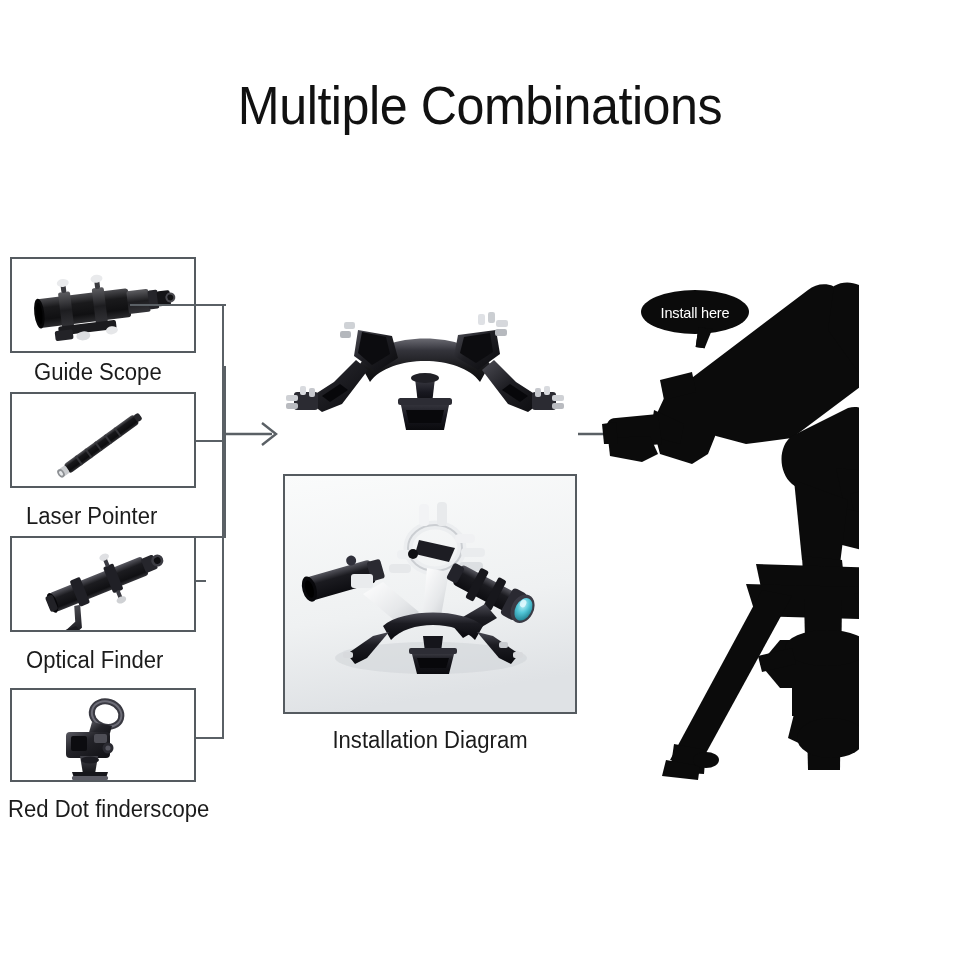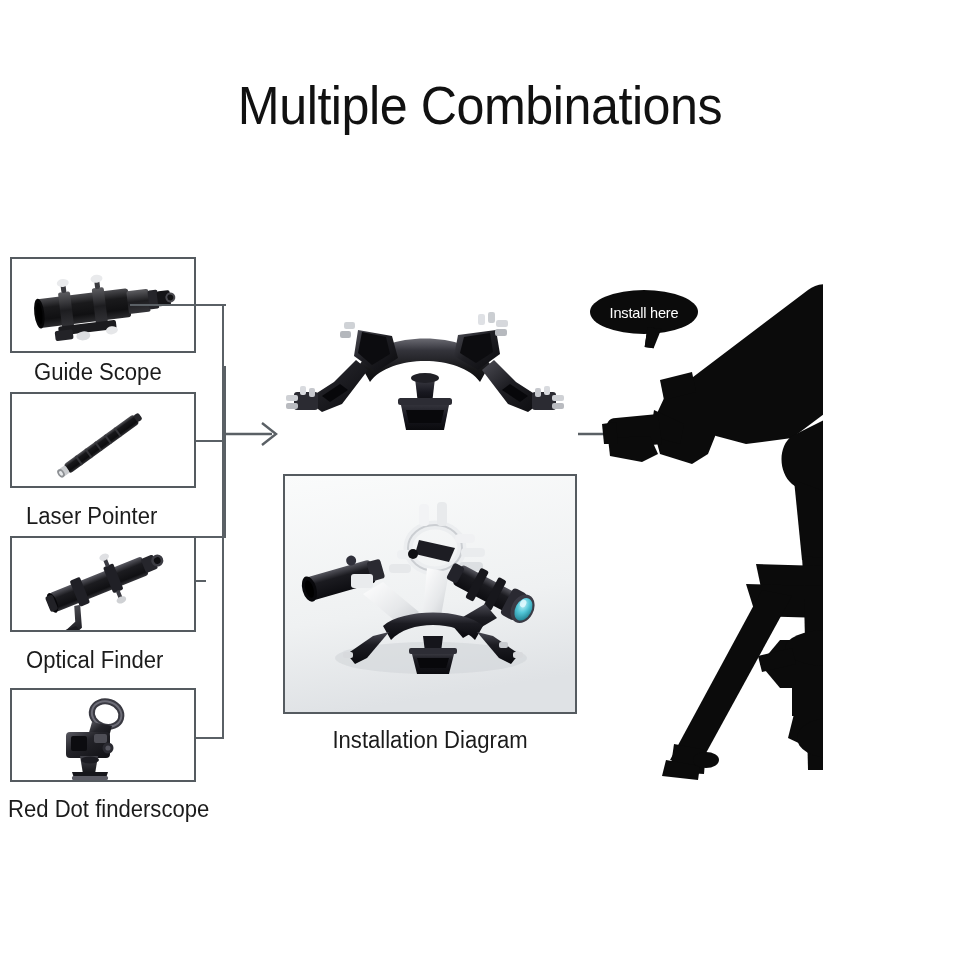--- a/index.html
+++ b/index.html
@@ -10,20 +10,21 @@
   body {
     font-family: "Liberation Sans", sans-serif;
     -webkit-font-smoothing: antialiased;
   }
   #page {
     position: relative;
     width: 823px;
     height: 960px;
     background: #ffffff;
     overflow: hidden;
+    padding-left: 36px;
   }
 
   
   #page-title {
     position: absolute;
     left: 0;
     top: 74px;
     width: 960px;
     text-align: center;
     font-size: 54px;
@@ -102,21 +103,21 @@
     position: absolute;
     left: 596px;
     top: 268px;
     width: 364px;
     height: 520px;
   }
 
   
   #bubble {
     position: absolute;
-    left: 590px;
+    left: 641px;
     top: 290px;
     width: 108px;
     height: 44px;
   }
   #bubble-body {
     position: absolute;
     left: 0; top: 0;
     width: 108px; height: 44px;
     background: #0b0b0b;
     border-radius: 54px / 22px;

